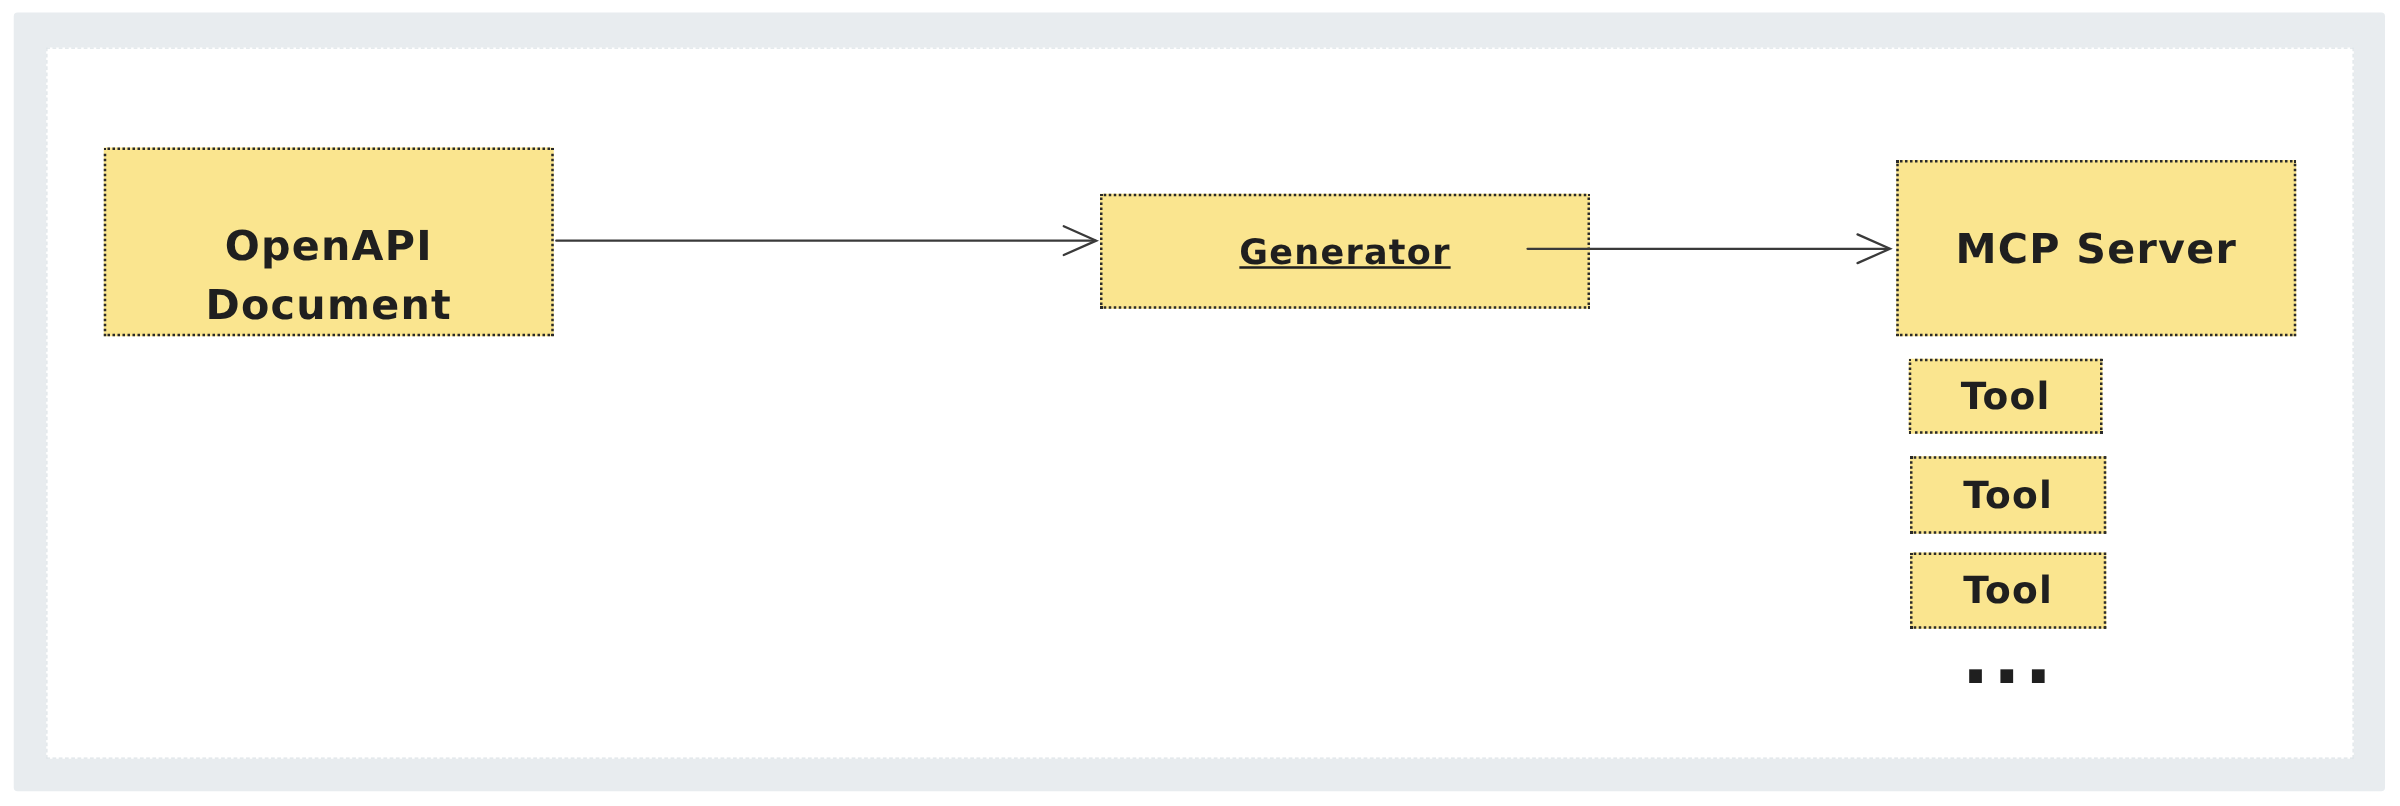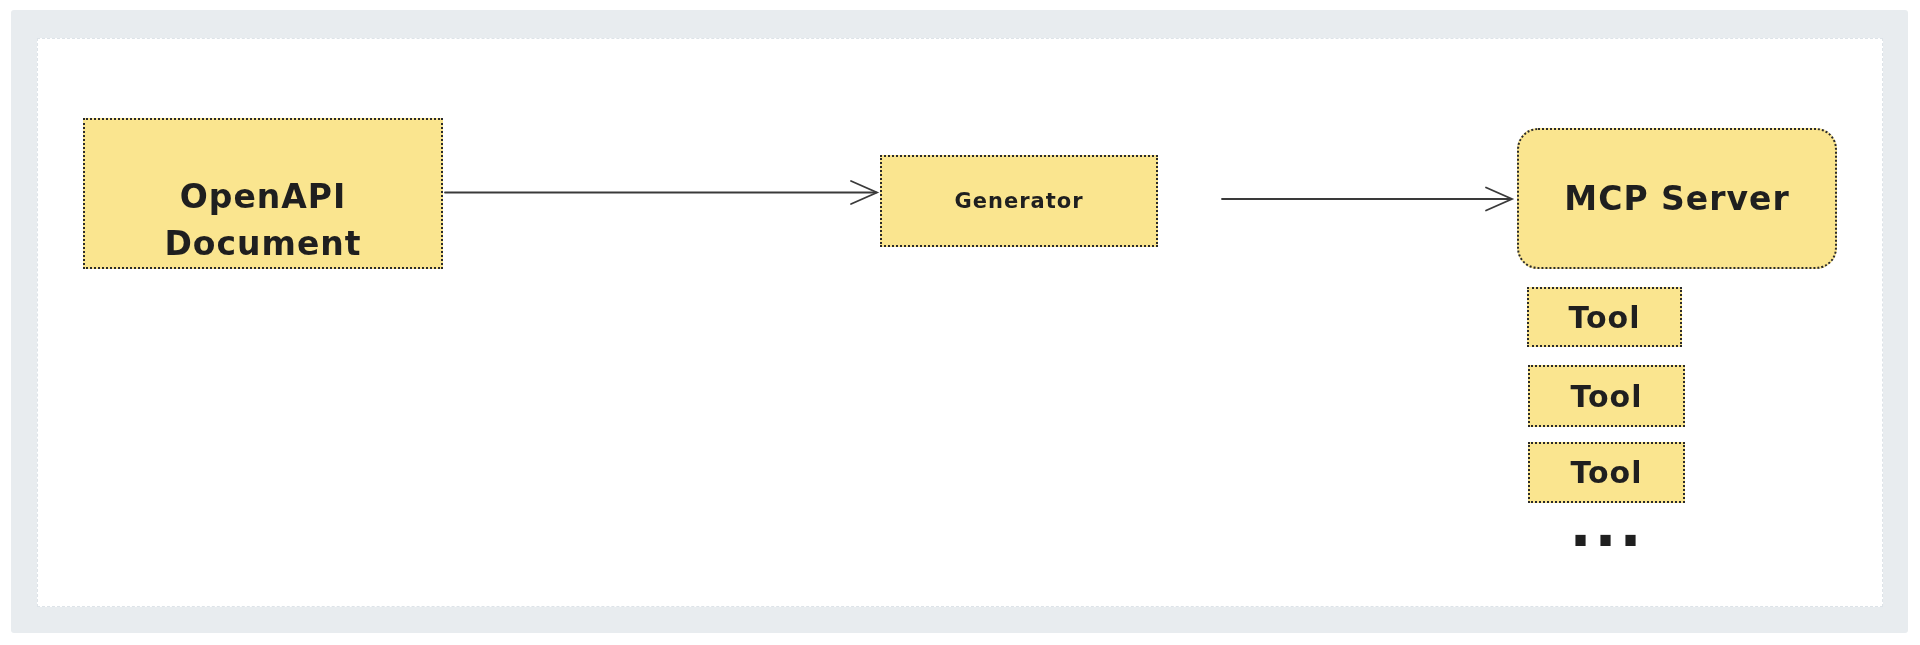--- a/index.html
+++ b/index.html
@@ -42,22 +42,22 @@
     display: flex;
     align-items: center;
     justify-content: center;
     text-align: center;
     color: #1f1f1f;
     font-weight: 600;
     letter-spacing: 1px;
     white-space: pre-line;
   }
   .node-openapi   { left: 83px;   top: 118px; width: 360px; height: 151px; font-size: 33px; line-height: 47px; align-items: flex-end; }
-  .node-generator { left: 880px;  top: 155px; width: 278px; height: 92px;  font-size: 21px; }
-  .node-mcp       { left: 1517px; top: 128px; width: 320px; height: 141px; font-size: 33px; border-radius: 21px; }
+  .node-generator { left: 880px;  top: 155px; width: 392px; height: 92px;  font-size: 28px; text-decoration: underline; }
+  .node-mcp       { left: 1517px; top: 128px; width: 320px; height: 141px; font-size: 33px; }
   .node-tool-1    { left: 1527px; top: 287px; width: 155px; height: 60px;  font-size: 30px; }
   .node-tool-2    { left: 1528px; top: 365px; width: 157px; height: 62px;  font-size: 30px; }
   .node-tool-3    { left: 1528px; top: 442px; width: 157px; height: 61px;  font-size: 30px; }
   .ellipsis {
     position: absolute;
     left: 1566px;
     top: 500px;
     width: 82px;
     height: 62px;
     text-align: center;

